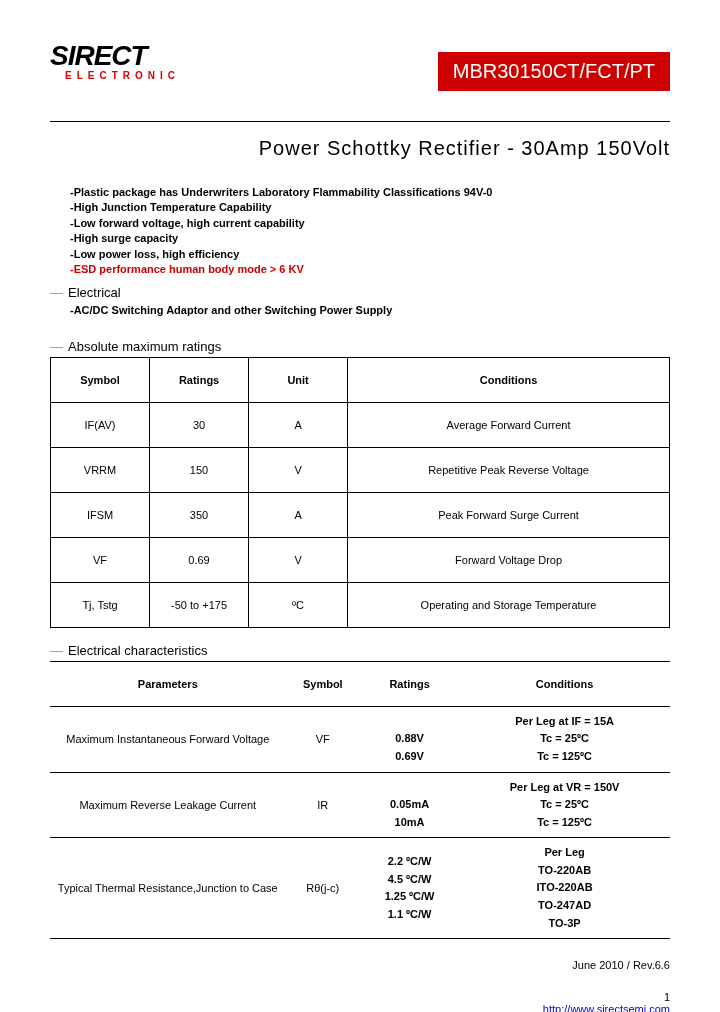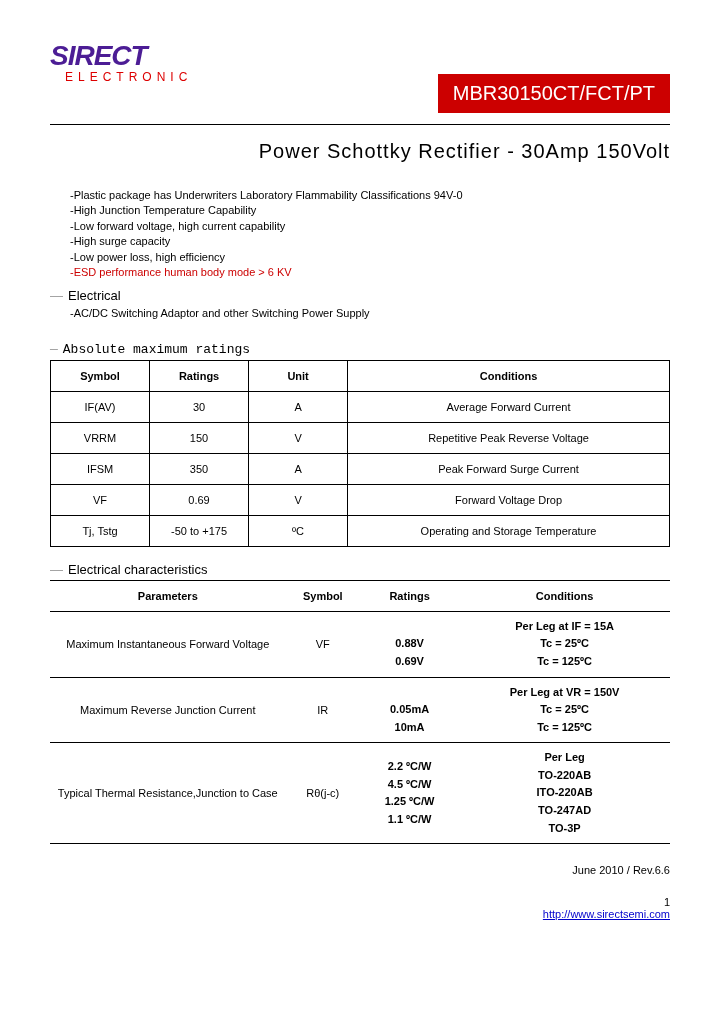--- a/index.html
+++ b/index.html
@@ -15,33 +15,34 @@
     min-height: 960px;
   }
   .logo {
     margin-bottom: 5px;
   }
   .logo-main {
     font-family: Arial, sans-serif;
     font-weight: 900;
     font-style: italic;
     font-size: 28px;
-    color: #4c1d95;
+    color: #000000;
     letter-spacing: -1px;
   }
   .logo-sub {
-    font-size: 12px;
+    font-size: 10px;
     color: #d00;
     letter-spacing: 5px;
     margin-top: -2px;
     margin-left: 15px;
+    font-weight: bold;
   }
   .part-banner {
     position: absolute;
-    top: 74px;
+    top: 52px;
     right: 50px;
     background: #c00;
     color: #fff;
     font-size: 20px;
     font-weight: normal;
     padding: 8px 15px;
     min-width: 200px;
     text-align: center;
   }
   .hr-top {
@@ -61,33 +62,34 @@
     margin: 8px 0 3px 0;
   }
   .dash {
     color: #999;
     margin-right: 5px;
   }
   .features-list, .app-list {
     font-size: 11px;
     margin: 0 0 8px 20px;
     line-height: 1.4;
+    font-weight: bold;
   }
   .esd {
     color: #c00;
   }
   table {
     border-collapse: collapse;
     width: 100%;
     font-size: 11px;
     margin-bottom: 15px;
   }
   th, td {
     border: 1px solid #000;
-    padding: 9px 6px;
+    padding: 16px 6px;
     text-align: center;
     vertical-align: middle;
   }
   .elec-table td, .elec-table th {
     border-left: none;
     border-right: none;
   }
   .elec-table {
     border-left: none;
     border-right: none;
@@ -135,21 +137,21 @@
     <div>-High Junction Temperature Capability</div>
     <div>-Low forward voltage, high current capability</div>
     <div>-High surge capacity</div>
     <div>-Low power loss, high efficiency</div>
     <div class="esd">-ESD performance human body mode &gt; 6 KV</div>
   </div>
 
   <div class="section-head"><span class="dash">—</span><span>Electrical</span></div>
   <div class="app-list">-AC/DC Switching Adaptor and other Switching Power Supply</div>
 
-  <div class="section-head" style="margin-top:20px;font-family:Liberation Mono, monospace;"><span class="dash">—</span><span>Absolute maximum ratings</span></div>
+  <div class="section-head" style="margin-top:20px;"><span class="dash">—</span><span>Absolute maximum ratings</span></div>
   <table>
     <tbody>
         <tr>
       <th style="width:16%">Symbol</th>
       <th style="width:16%">Ratings</th>
       <th style="width:16%">Unit</th>
       <th>Conditions</th>
     </tr>
     <tr>
           <td>IF(AV)</td>
@@ -197,21 +199,21 @@
       <td>Maximum Instantaneous Forward Voltage</td>
       <td>VF</td>
       <td class="multi-line" style="white-space:pre-line">
 0.88V
 0.69V</td>
       <td class="multi-line" style="white-space:pre-line">Per Leg at IF = 15A
 Tc = 25ºC
 Tc = 125ºC</td>
     </tr>
     <tr>
-      <td>Maximum Reverse Junction Current</td>
+      <td>Maximum Reverse Leakage Current</td>
       <td>IR</td>
       <td class="multi-line" style="white-space:pre-line">
 0.05mA
 10mA</td>
       <td class="multi-line" style="white-space:pre-line">Per Leg at VR = 150V
 Tc = 25ºC
 Tc = 125ºC</td>
     </tr>
     <tr>
       <td>Typical Thermal Resistance,Junction to Case</td>

